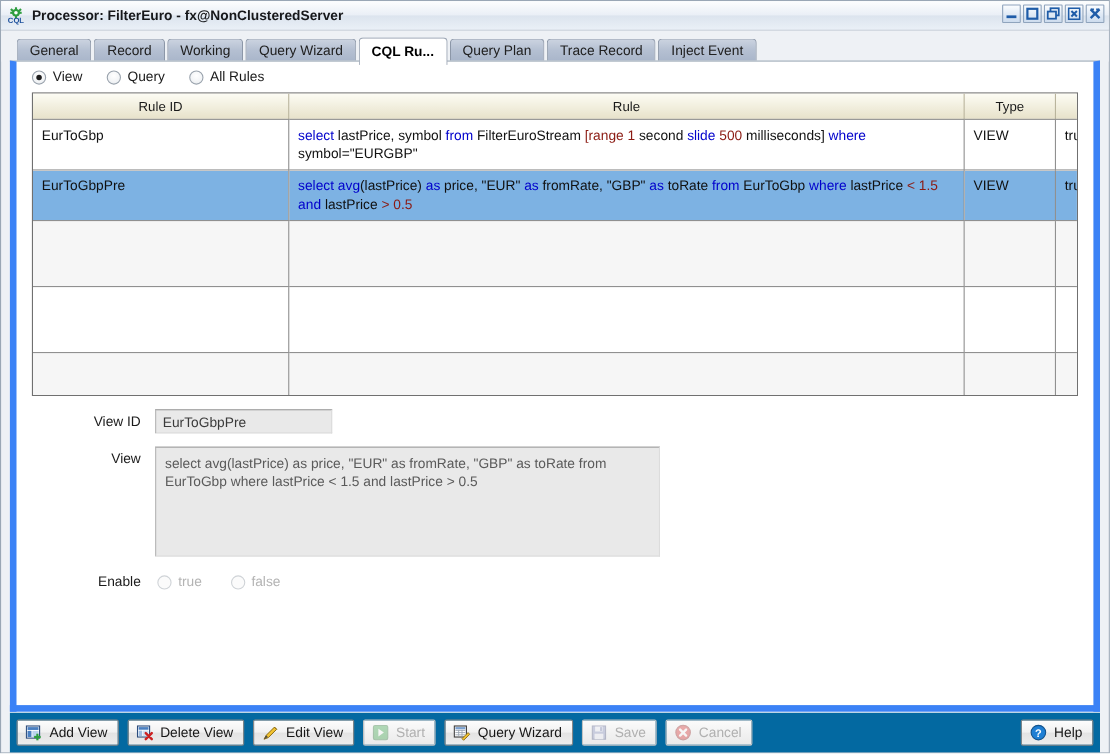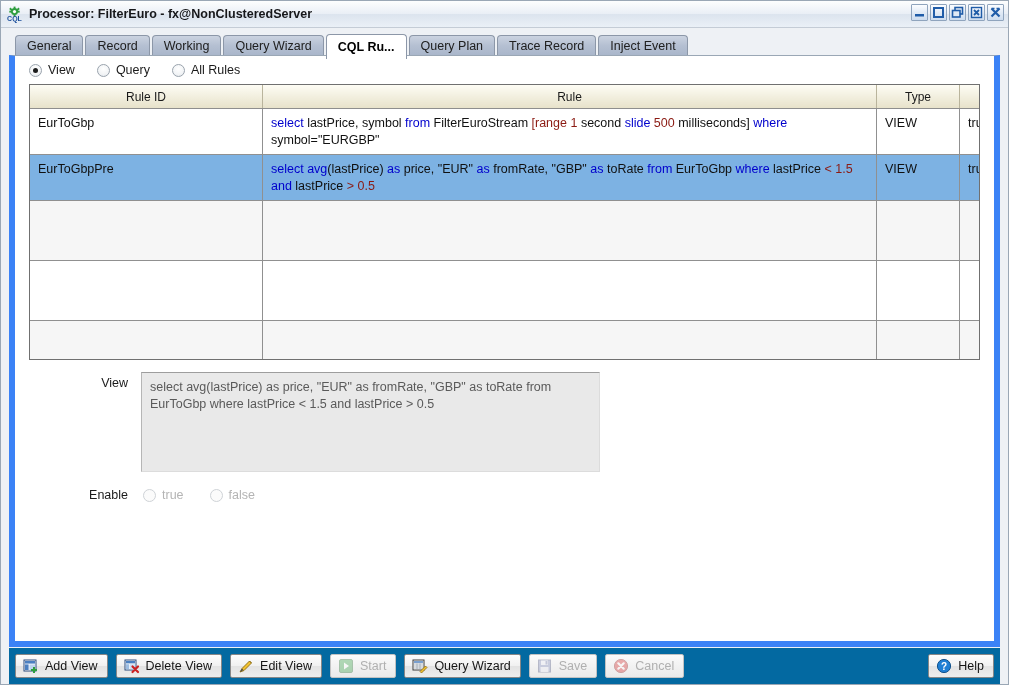--- a/index.html
+++ b/index.html
@@ -441,20 +441,24 @@
                 <td></td>
                 <td></td>
                 <td></td>
               </tr>
             </tbody>
         </table>
       </div>
 
       <div class="working">
 
+        <div class="form-row">
+          <div class="form-label">View ID</div>
+          <div class="field line">EurToGbpPre</div>
+        </div>
 
 
         <div class="form-row">
           <div class="form-label">View</div>
           <div class="field area">select avg(lastPrice) as price, "EUR" as fromRate, "GBP" as toRate from EurToGbp where lastPrice &lt; 1.5 and lastPrice &gt; 0.5</div>
         </div>
 
         <div class="form-row enable-row">
           <div class="form-label">Enable</div>
           <div class="enable-radios" id="enable-row">

